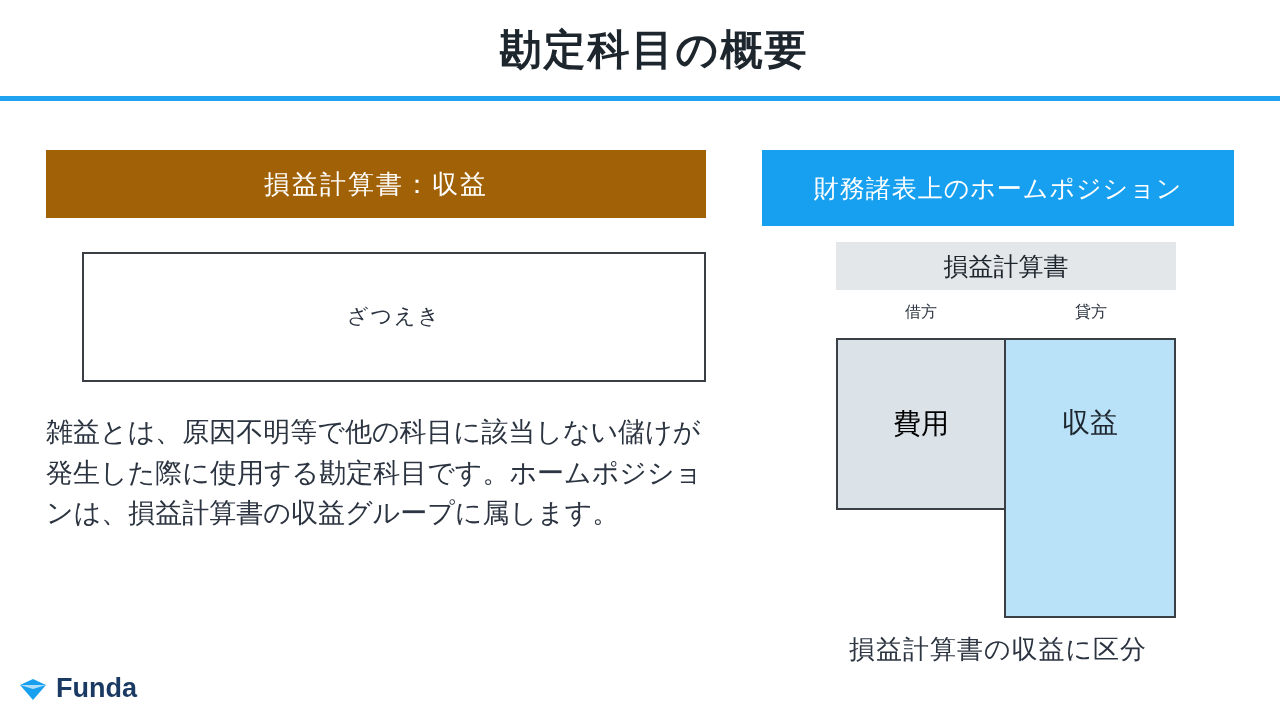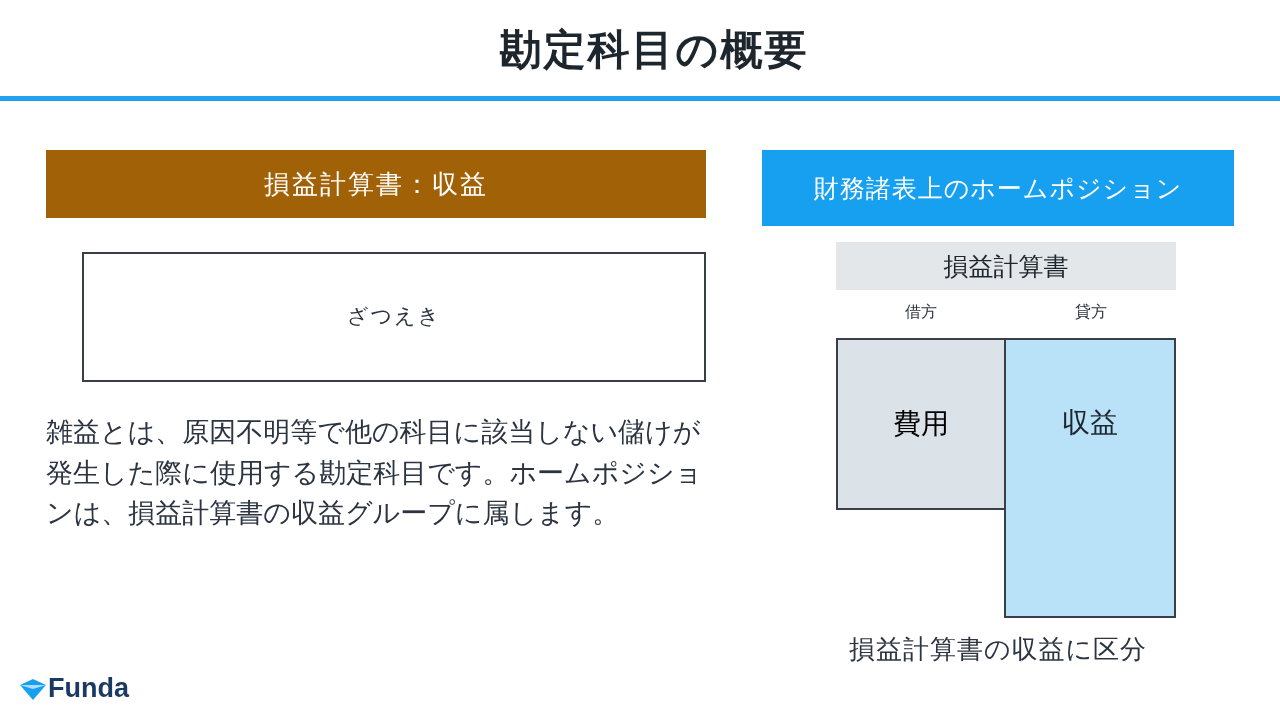--- a/index.html
+++ b/index.html
@@ -135,20 +135,21 @@
     color: #2b3440;
     letter-spacing: 1px;
   }
 
   
   .logo {
     position: absolute;
     left: 18px; bottom: 16px;
     display: flex;
     align-items: center;
+    gap: 8px;
   }
   .logo-mark { width: 30px; height: 26px; display: block; }
   .logo-text {
     font-size: 27px;
     font-weight: bold;
     color: #1b3a63;
     letter-spacing: 0px;
   }
 </style>
 </head>

